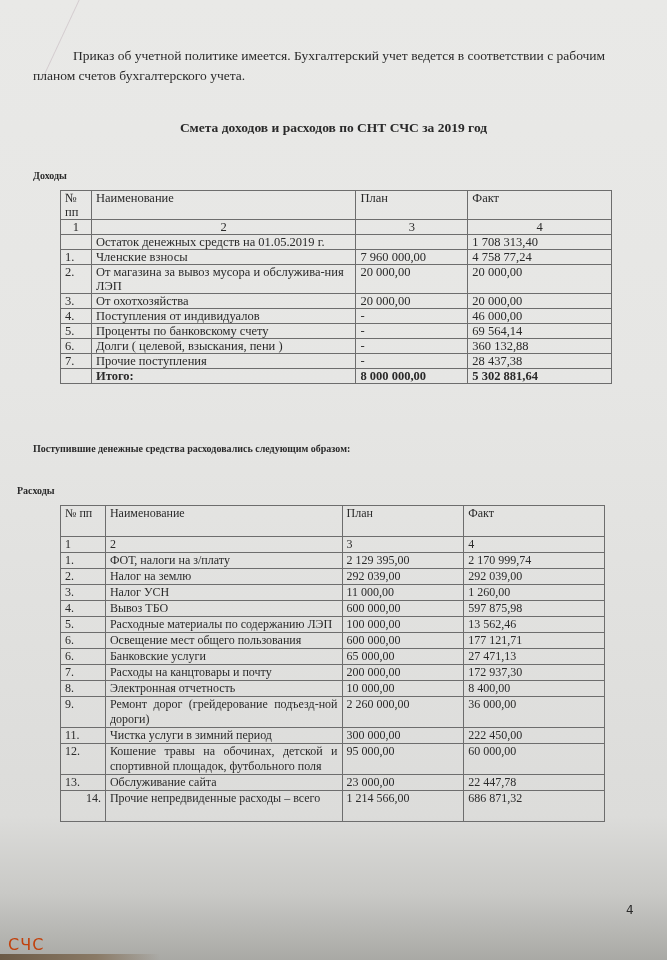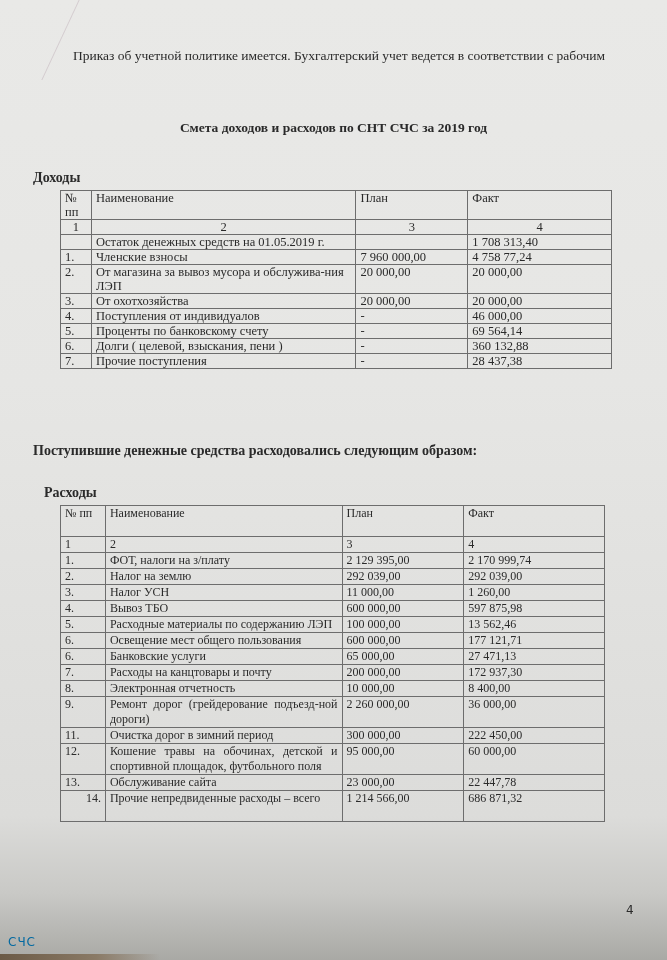--- a/index.html
+++ b/index.html
@@ -15,21 +15,21 @@
       border-right: 1px solid #c7b9c0; transform: skewX(-25deg); opacity: .6;
     }
     .para {
       position: absolute; left: 33px; width: 600px; font-size: 13.5px; line-height: 28px;
       text-indent: 40px; text-align: justify;
     }
     .title {
       position: absolute; left: 0; width: 667px; top: 120px; text-align: center;
       font-weight: bold; font-size: 13.5px;
     }
-    .section-heading { position: absolute; font-weight: bold; font-size: 14px; }
+    .section-heading { position: absolute; font-weight: bold; font-size: 10px; }
     table.grid {
       position: absolute; border-collapse: collapse; font-size: 12.5px; background: transparent; margin-left: 27px;
     }
     table.grid td {
       border: 1px solid #6d6d6d; padding: 0 4px; vertical-align: top; line-height: 14px;
     }
     #income-table { left: 33px; top: 190px; width: 552px; }
     #income-table col.c1 { width: 31px; }
     #income-table col.c2 { width: 265px; }
     #income-table col.c3 { width: 112px; }
@@ -42,35 +42,38 @@
     #expense-table col.c1 { width: 45px; }
     #expense-table col.c2 { width: 237px; }
     #expense-table col.c3 { width: 122px; }
     #expense-table col.c4 { width: 141px; }
     #expense-table td { font-size: 12px; line-height: 15px; }
     #expense-table tr.hdr td { height: 30px; }
     .justify { text-align: justify; }
     .page-number { position: absolute; left: 626px; top: 903px; font-size: 12px; font-family: "DejaVu Sans", sans-serif; }
     .watermark {
       position: absolute; left: 8px; top: 935px; font-family: "DejaVu Sans", sans-serif;
-      font-size: 12px; color: #0369a1; letter-spacing: 1px;
+      font-size: 16px; color: #c2410c; letter-spacing: 1px;
     }
     .edge {
       position: absolute; left: 0; top: 954px; width: 160px; height: 6px;
       background: linear-gradient(90deg, #6b5a46, #8a7a66 60%, transparent);
     }
   </style>
 </head>
 <body>
 
 <div class="page">
   <div class="fold"></div>
 
   <div class="para" style="top:42px;">
     <span>Приказ об учетной политике имеется. Бухгалтерский учет ведется в соответствии с рабочим</span>
+  </div>
+  <div class="para" style="top:62px; text-indent:0;">
+    <span>планом счетов бухгалтерского учета.</span>
   </div>
 
   <div class="title">Смета доходов и расходов по СНТ СЧС за 2019 год</div>
 
   <div class="section-heading" style="left:33px; top:170px;">Доходы</div>
 
   <table class="grid" id="income-table">
     <colgroup>
         <col class="c1">
         <col class="c2">
@@ -131,26 +134,32 @@
         <td>Долги ( целевой, взыскания, пени )</td>
         <td>-</td>
         <td>360 132,88</td>
       </tr>
       <tr>
         <td>7.</td>
         <td>Прочие поступления</td>
         <td>-</td>
         <td>28 437,38</td>
       </tr>
+      <tr class="bold">
+        <td></td>
+        <td>Итого:</td>
+        <td>8 000 000,00</td>
+        <td>5 302 881,64</td>
+      </tr>
     </tbody>
   </table>
 
   <div class="section-heading" style="left:33px; top:443px;">Поступившие денежные средства расходовались следующим образом:</div>
 
-  <div class="section-heading" style="left:44px; top:485px;">Расходы</div>
+  <div class="section-heading" style="left:17px; top:485px;">Расходы</div>
 
   <table class="grid" id="expense-table">
     <colgroup>
         <col class="c1">
         <col class="c2">
         <col class="c3">
         <col class="c4">
       </colgroup>
     <tbody>
       <tr class="hdr">
@@ -220,21 +229,21 @@
         <td>8 400,00</td>
       </tr>
       <tr>
         <td>9.</td>
         <td class="justify">Ремонт дорог (грейдерование подъезд-ной дороги)</td>
         <td>2 260 000,00</td>
         <td>36 000,00</td>
       </tr>
       <tr>
         <td>11.</td>
-        <td>Очистка дорог в зимний период</td>
+        <td>Чистка услуги в зимний период</td>
         <td>300 000,00</td>
         <td>222 450,00</td>
       </tr>
       <tr>
         <td>12.</td>
         <td class="justify">Кошение травы на обочинах, детской и спортивной площадок, футбольного поля</td>
         <td>95 000,00</td>
         <td>60 000,00</td>
       </tr>
       <tr>

